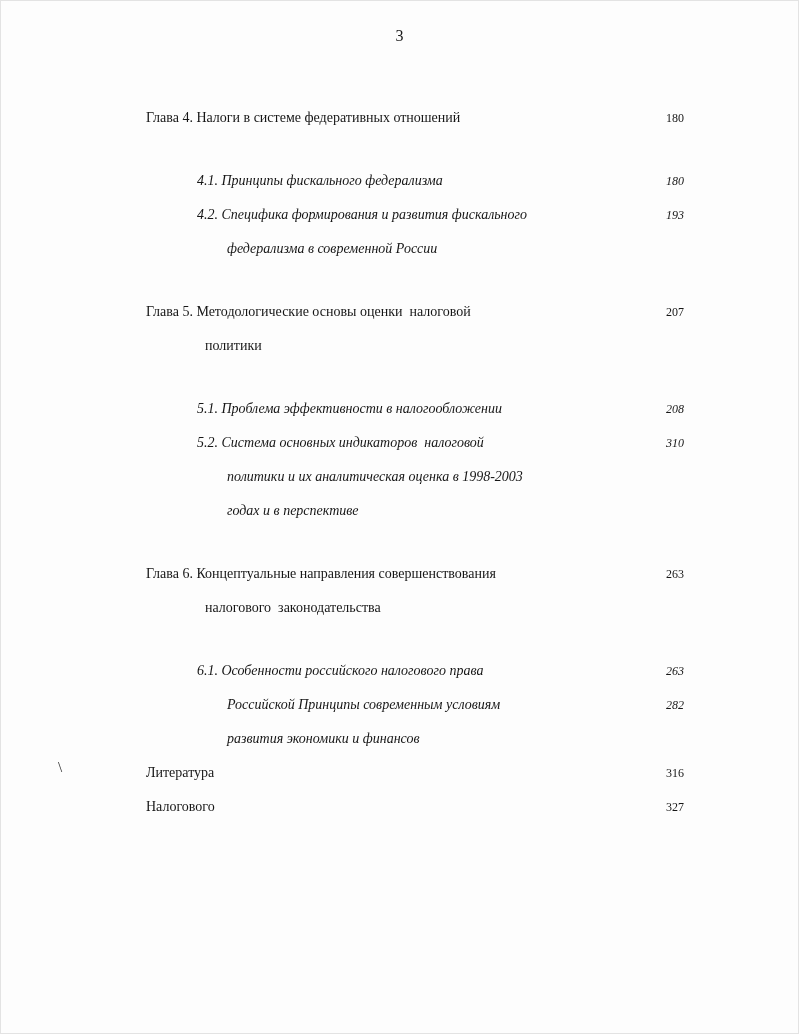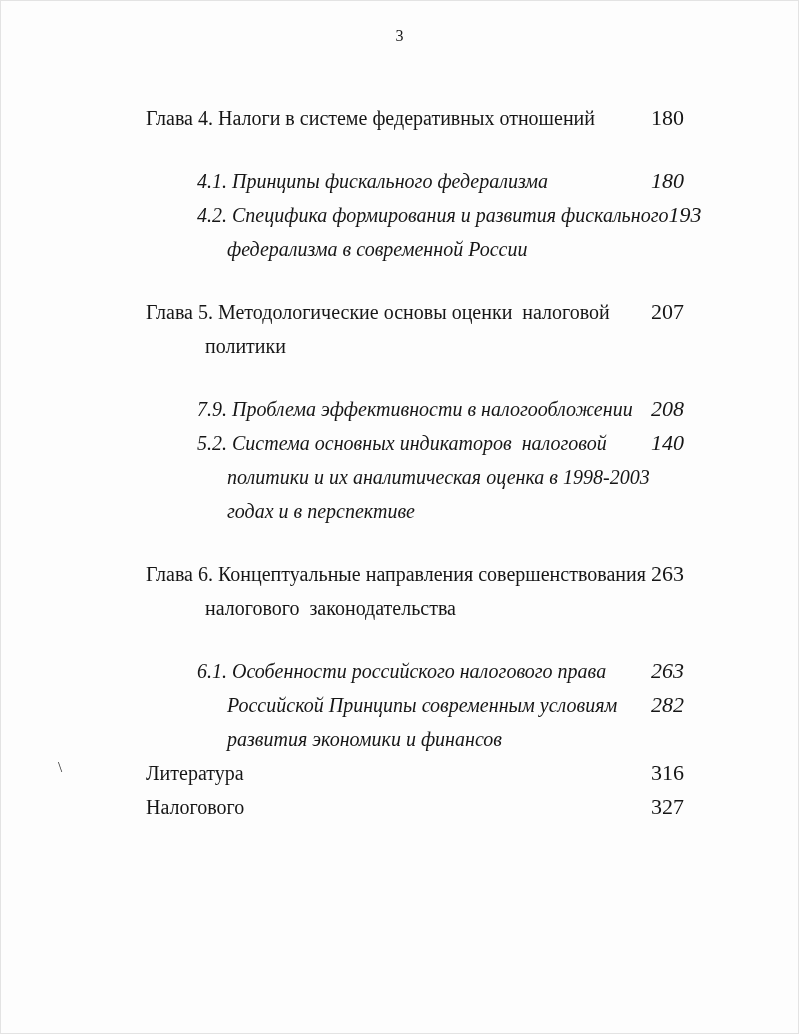--- a/index.html
+++ b/index.html
@@ -40,31 +40,31 @@
     padding-right: 114px;
     box-sizing: border-box;
   }
   .toc-row.chapter { padding-left: 145px; }
   .toc-row.sub     { padding-left: 196px; font-style: italic; }
   .toc-row.back    { padding-left: 145px; }
   .toc-row.spaced  { margin-top: 29px; }
   .toc-text { flex: 1; }
   .toc-line {
     line-height: 34px;
-    font-size: 20px;
+    font-size: 14px;
     white-space: pre;
     color: #161616;
   }
   .chapter .toc-line.cont { padding-left: 59px; }
   .sub .toc-line.cont     { padding-left: 30px; }
   .toc-page {
     width: 48px;
     text-align: right;
     line-height: 34px;
-    font-size: 22px;
+    font-size: 12px;
     color: #161616;
   }
   .stray-mark {
     position: absolute;
     left: 57px;
     top: 758px;
     font-size: 15px;
     color: #333;
   }
 </style>
@@ -96,31 +96,31 @@
       </div>
       <div class="toc-row chapter spaced">
         <div class="toc-text">
           <div class="toc-line">Глава 5. Методологические основы оценки  налоговой</div>
           <div class="toc-line cont">политики</div>
         </div>
         <div class="toc-page">207</div>
       </div>
       <div class="toc-row sub spaced">
         <div class="toc-text">
-          <div class="toc-line">7.9. Проблема эффективности в налогообложении</div>
+          <div class="toc-line">5.1. Проблема эффективности в налогообложении</div>
         </div>
         <div class="toc-page">208</div>
       </div>
       <div class="toc-row sub">
         <div class="toc-text">
           <div class="toc-line">5.2. Система основных индикаторов  налоговой</div>
           <div class="toc-line cont">политики и их аналитическая оценка в 1998-2003</div>
           <div class="toc-line cont">годах и в перспективе</div>
         </div>
-        <div class="toc-page">140</div>
+        <div class="toc-page">310</div>
       </div>
       <div class="toc-row chapter spaced">
         <div class="toc-text">
           <div class="toc-line">Глава 6. Концептуальные направления совершенствования</div>
           <div class="toc-line cont">налогового  законодательства</div>
         </div>
         <div class="toc-page">263</div>
       </div>
       <div class="toc-row sub spaced">
         <div class="toc-text">

